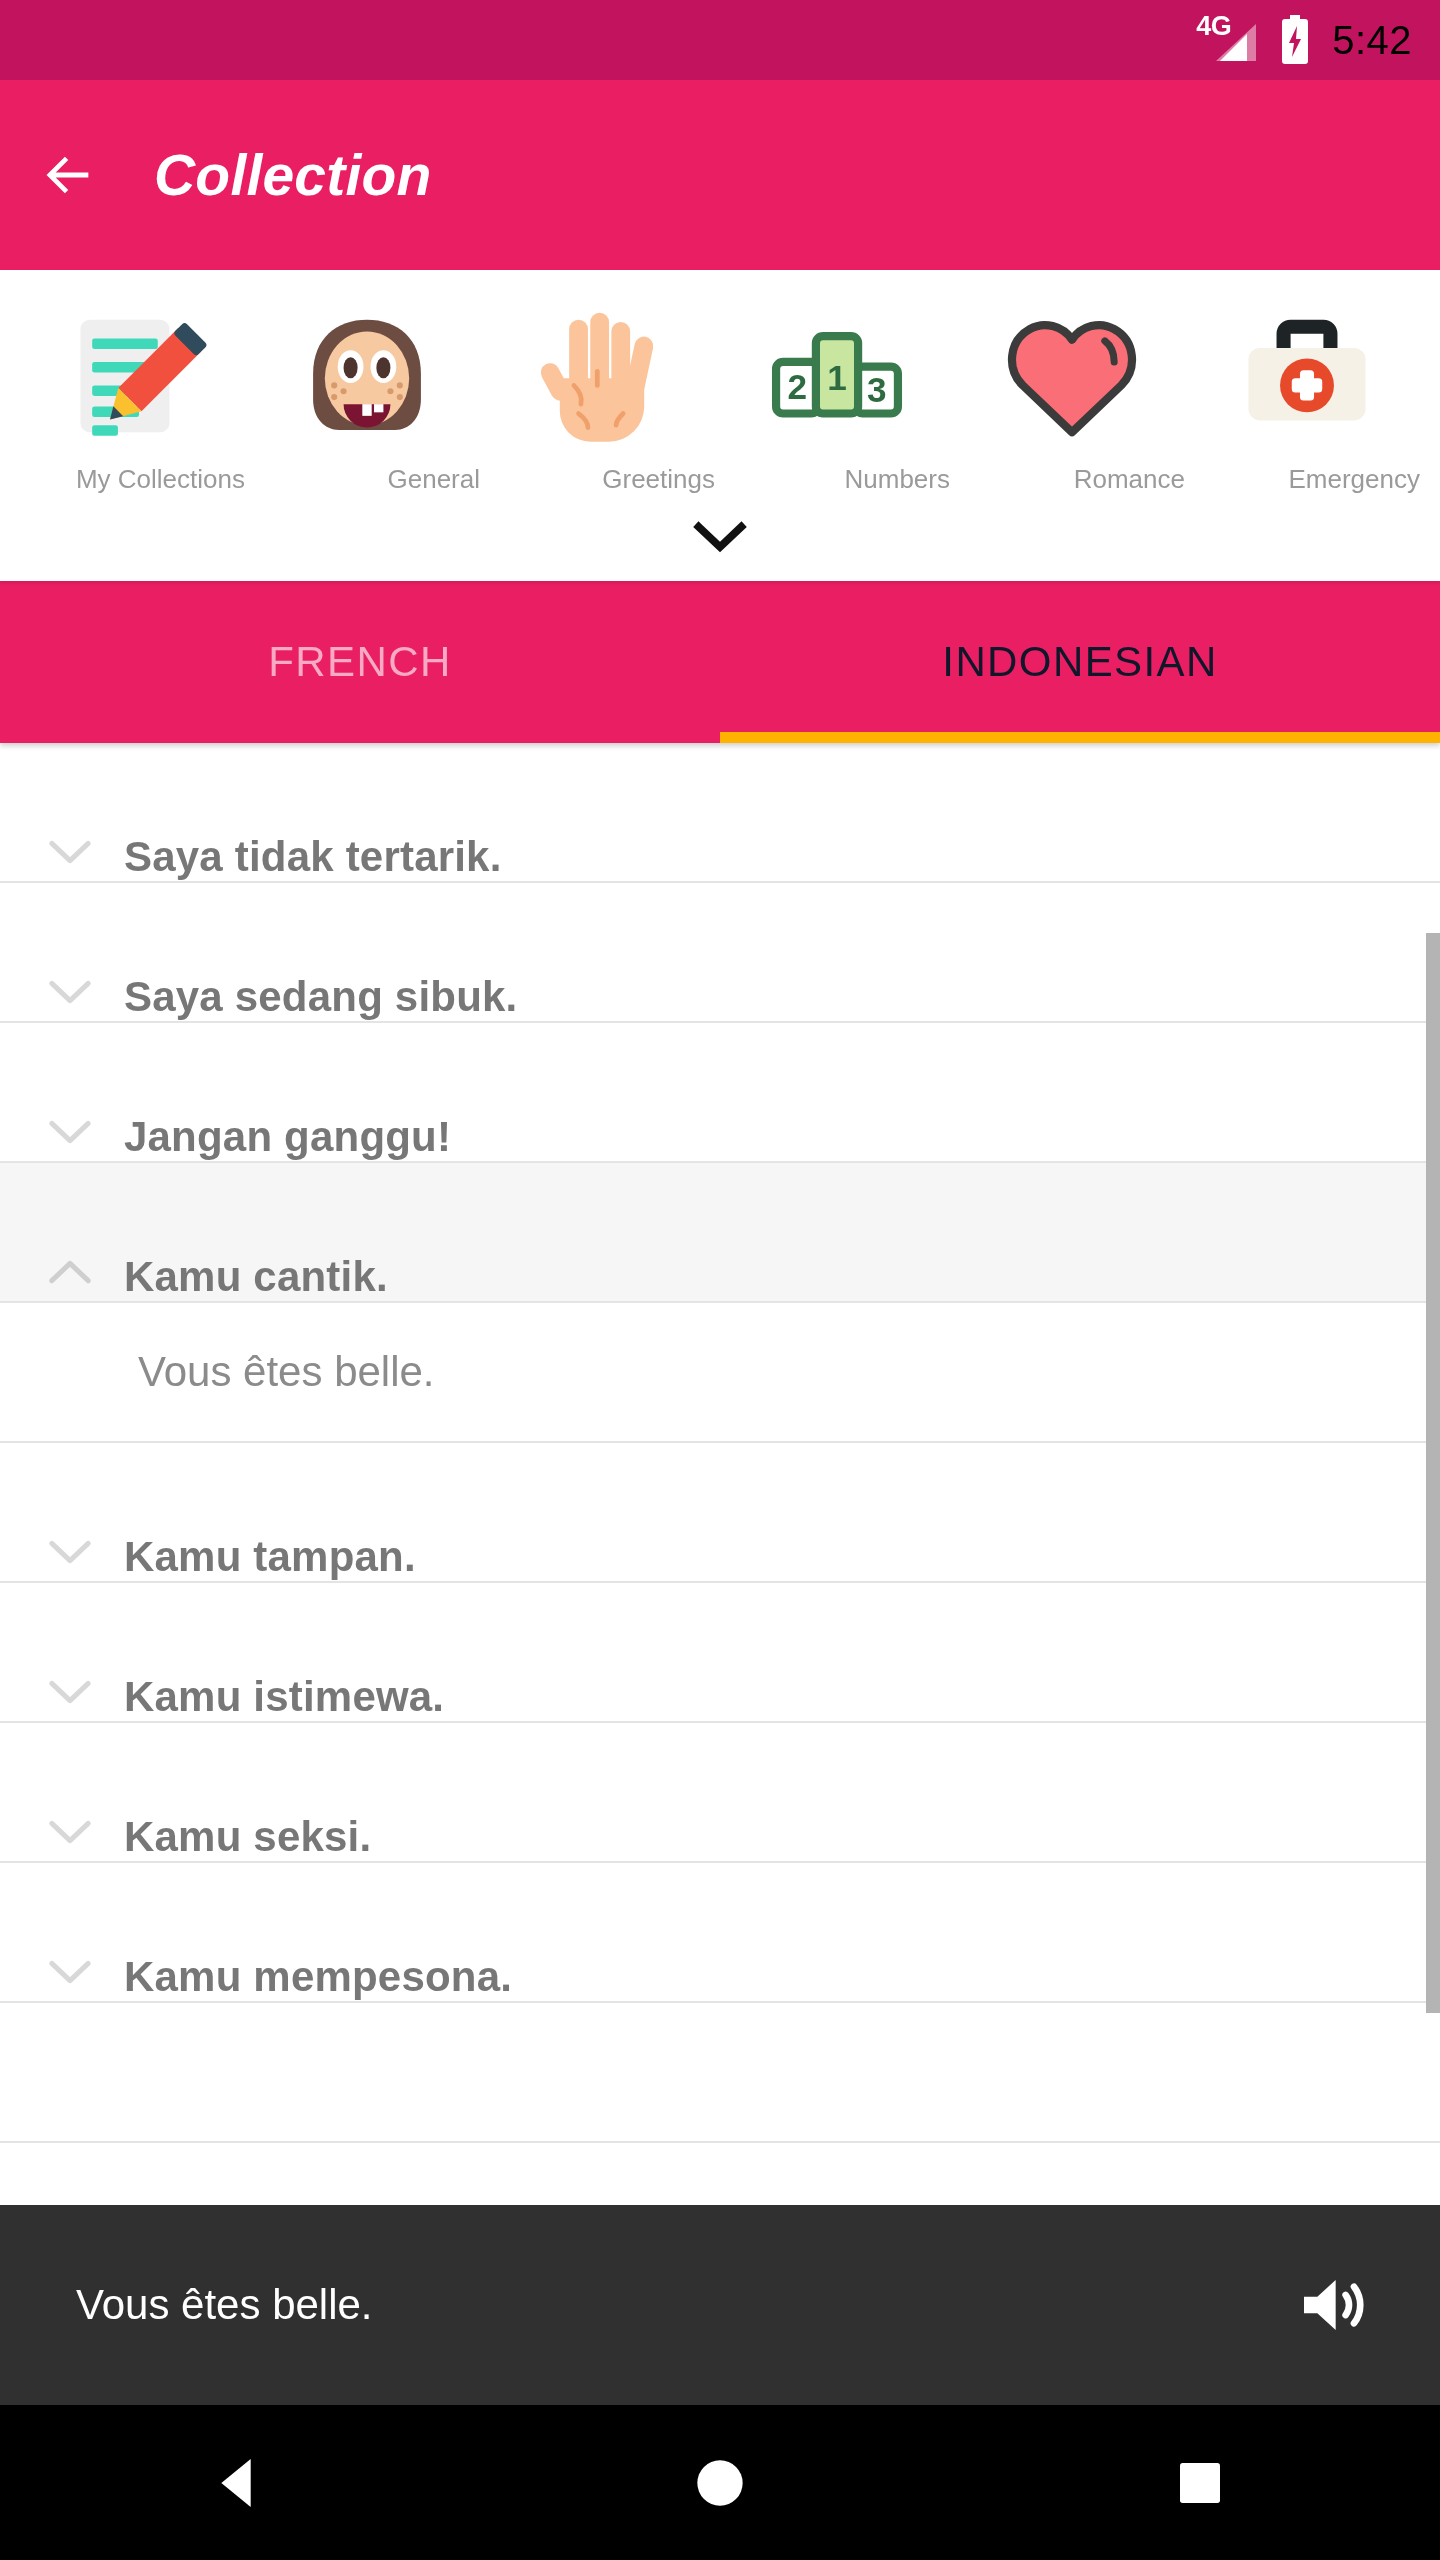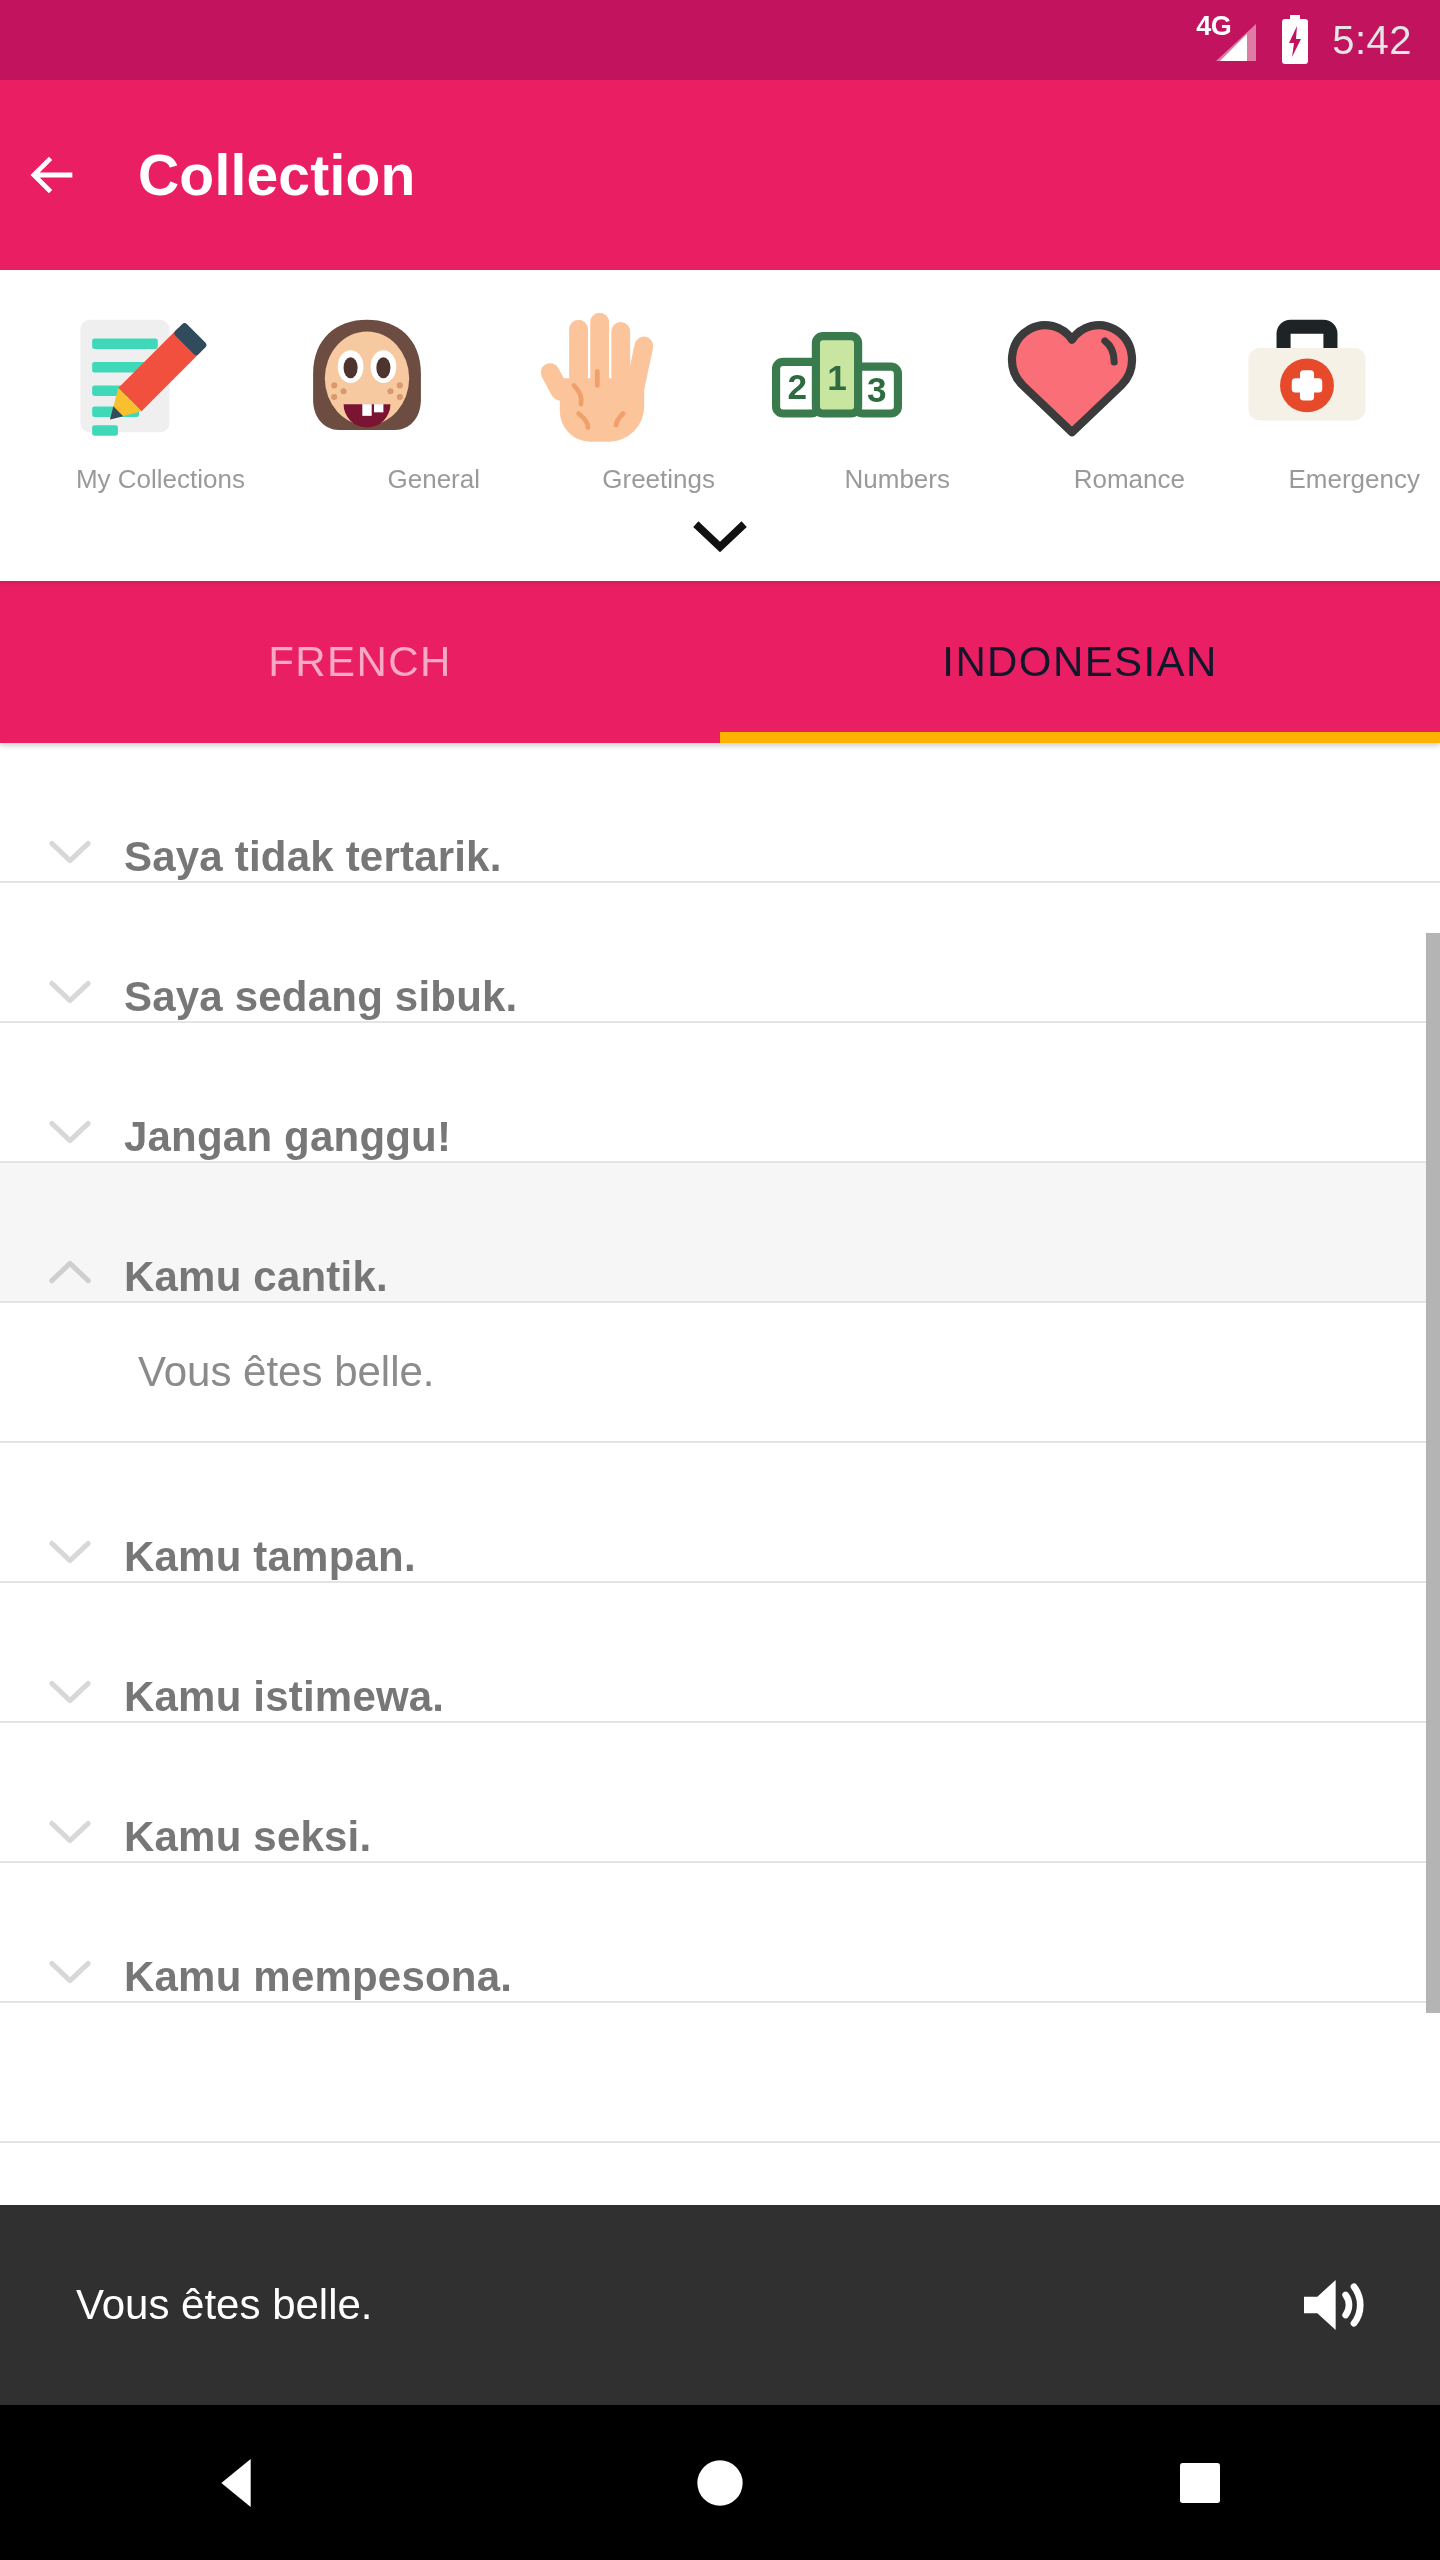--- a/index.html
+++ b/index.html
@@ -55,35 +55,36 @@
     width: 46px;
     height: 40px;
   }
   .battery {
     position: relative;
     width: 30px;
     height: 50px;
   }
   .time {
     font-size: 40px;
-    color: #e5e5e5;
+    color: #000000;
     font-weight: normal;
     letter-spacing: 0.5px;
     line-height: 1;
   }
 
   
   .app-bar {
     height: 190px;
     background: #E91E63;
     display: flex;
     align-items: center;
-    padding-left: 24px;
+    padding-left: 40px;
     gap: 56px;
     flex: 0 0 auto;
+    font-style: italic;
   }
   .back-arrow { width: 58px; height: 58px; cursor: pointer; }
   .app-title {
     font-size: 57px;
     font-weight: bold;
     color: #ffffff;
     letter-spacing: 0.2px;
   }
 
   

